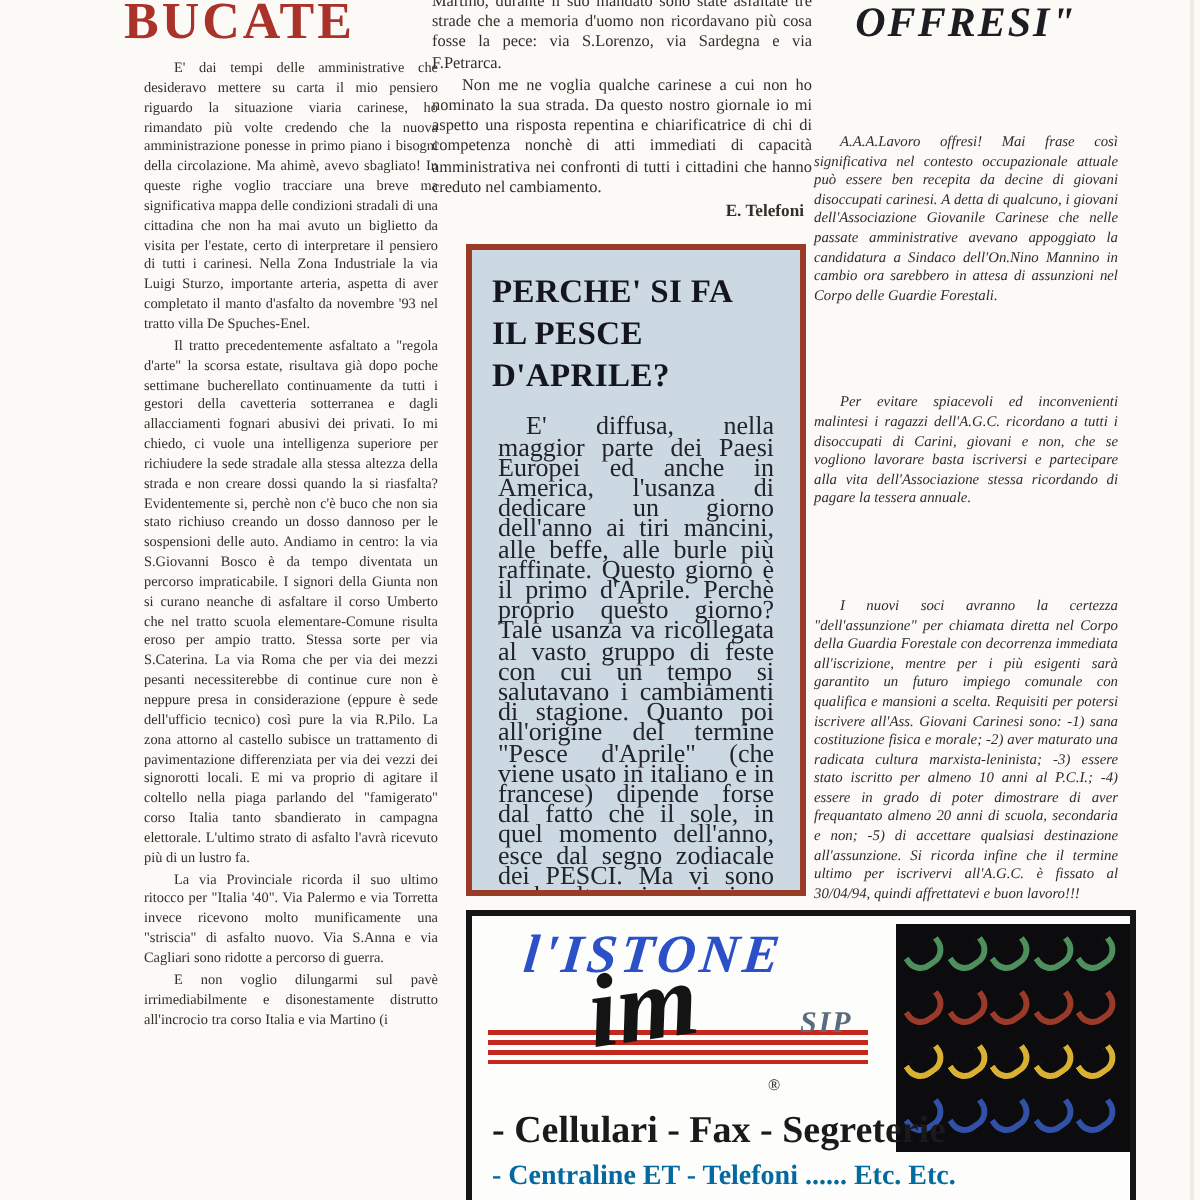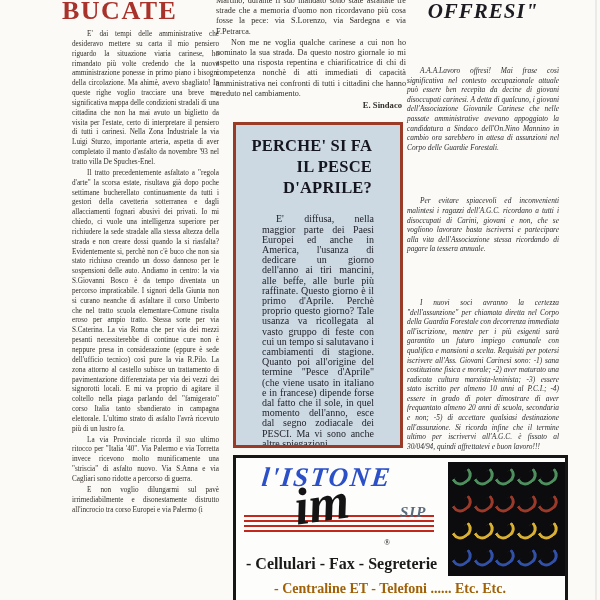--- a/index.html
+++ b/index.html
@@ -27,25 +27,25 @@
 
   
   #pesce-box {
     position:absolute; left:233px; top:122px; width:170px; height:326px;
     box-sizing:border-box; overflow:hidden;
     background:var(--box-bg,#ccd9e2);
     border:3px solid var(--box-border,#993b27);
     padding:8px 10px;
   }
   #pesce-title {
-    margin:2px 0 10px; width:126px; text-align:right;
+    margin:2px 0 10px; width:126px; text-align:left;
     font-size:16.5px; font-weight:bold; line-height:1.28;
     letter-spacing:0.2px; color:#15151f;
   }
-  #pesce-box p { margin:16px; text-indent:14px; font-size:10px; line-height:10.2px; text-align:justify; color:#23232b; }
+  #pesce-box p { margin:3px; text-indent:14px; font-size:13px; line-height:10.2px; text-align:justify; color:#23232b; }
 
   
   #right-col { left:407px; top:0; width:152px; font-style:italic;
     font-size:7.4px; line-height:9.6px; color:#2c2c30; }
   #offresi-title {
     margin:0 0 8px; text-align:center; line-height:1.05;
     font-size:21px; font-weight:bold; font-style:italic;
     letter-spacing:1px; color:#1c1c22;
   }
   #right-col p { text-indent:13px;margin-top:44px; }
@@ -83,42 +83,42 @@
     position:absolute; left:212px; top:4px; width:117px; height:114px;
     box-sizing:border-box; background:#0c0c0e; padding:3px 5px;
     display:flex; flex-direction:column; justify-content:space-around;
   }
   .phone-row { display:flex; justify-content:space-between; align-items:center; height:24px; }
   .handset {
     display:inline-block; width:15px; height:8px;
     border:3px solid currentColor; border-top:none;
     border-radius:0 0 9px 9px; transform:rotate(-35deg);
   }
-  #ad-line1 { position:absolute; left:10px; top:97px; font-size:16px; font-weight:bold; color:#1a1a1a; white-space:nowrap; }
-  #ad-line2 { position:absolute; left:10px; top:123px; font-size:14px; font-weight:bold; color:#a16207; white-space:nowrap;margin-left:28px; }
+  #ad-line1 { position:absolute; left:10px; top:97px; font-size:19px; font-weight:bold; color:#1a1a1a; white-space:nowrap; }
+  #ad-line2 { position:absolute; left:10px; top:123px; font-size:14px; font-weight:bold; color:#0369a1; white-space:nowrap; }
 
   
   #page-edge-right { position:absolute; right:3px; top:0; width:2px; height:600px; background:#eceae4; }
 </style>
 </head>
 <body>
 
 <h1 id="bucate-title">BUCATE</h1>
 
 <div class="col" id="left-col">
   <p>E' dai tempi delle amministrative che desideravo mettere su carta il mio pensiero riguardo la situazione viaria carinese, ho rimandato più volte credendo che la nuova amministrazione ponesse in primo piano i bisogni della circolazione. Ma ahimè, avevo sbagliato! In queste righe voglio tracciare una breve ma significativa mappa delle condizioni stradali di una cittadina che non ha mai avuto un biglietto da visita per l'estate, certo di interpretare il pensiero di tutti i carinesi. Nella Zona Industriale la via Luigi Sturzo, importante arteria, aspetta di aver completato il manto d'asfalto da novembre '93 nel tratto villa De Spuches-Enel.</p>
   <p>Il tratto precedentemente asfaltato a "regola d'arte" la scorsa estate, risultava già dopo poche settimane bucherellato continuamente da tutti i gestori della cavetteria sotterranea e dagli allacciamenti fognari abusivi dei privati. Io mi chiedo, ci vuole una intelligenza superiore per richiudere la sede stradale alla stessa altezza della strada e non creare dossi quando la si riasfalta? Evidentemente si, perchè non c'è buco che non sia stato richiuso creando un dosso dannoso per le sospensioni delle auto. Andiamo in centro: la via S.Giovanni Bosco è da tempo diventata un percorso impraticabile. I signori della Giunta non si curano neanche di asfaltare il corso Umberto che nel tratto scuola elementare-Comune risulta eroso per ampio tratto. Stessa sorte per via S.Caterina. La via Roma che per via dei mezzi pesanti necessiterebbe di continue cure non è neppure presa in considerazione (eppure è sede dell'ufficio tecnico) così pure la via R.Pilo. La zona attorno al castello subisce un trattamento di pavimentazione differenziata per via dei vezzi dei signorotti locali. E mi va proprio di agitare il coltello nella piaga parlando del "famigerato" corso Italia tanto sbandierato in campagna elettorale. L'ultimo strato di asfalto l'avrà ricevuto più di un lustro fa.</p>
   <p>La via Provinciale ricorda il suo ultimo ritocco per "Italia '40". Via Palermo e via Torretta invece ricevono molto munificamente una "striscia" di asfalto nuovo. Via S.Anna e via Cagliari sono ridotte a percorso di guerra.</p>
-  <p>E non voglio dilungarmi sul pavè irrimediabilmente e disonestamente distrutto all'incrocio tra corso Europei e via Palermo (i</p>
+  <p>E non voglio dilungarmi sul pavè irrimediabilmente e disonestamente distrutto all'incrocio tra corso Italia e via Martino (i</p>
 </div>
 
 <div class="col" id="mid-top">
   <p class="cont">Martino, durante il suo mandato sono state asfaltate tre strade che a memoria d'uomo non ricordavano più cosa fosse la pece: via S.Lorenzo, via Sardegna e via F.Petrarca.</p>
   <p>Non me ne voglia qualche carinese a cui non ho nominato la sua strada. Da questo nostro giornale io mi aspetto una risposta repentina e chiarificatrice di chi di competenza nonchè di atti immediati di capacità amministrativa nei confronti di tutti i cittadini che hanno creduto nel cambiamento.</p>
-  <div id="mid-sig">E. Sindaco</div>
+  <div id="mid-sig">E. Telefoni</div>
 </div>
 
 <div id="pesce-box">
   <div id="pesce-title">PERCHE' SI FA IL PESCE D'APRILE?</div>
   <p>E' diffusa, nella maggior parte dei Paesi Europei ed anche in America, l'usanza di dedicare un giorno dell'anno ai tiri mancini, alle beffe, alle burle più raffinate. Questo giorno è il primo d'Aprile. Perchè proprio questo giorno? Tale usanza va ricollegata al vasto gruppo di feste con cui un tempo si salutavano i cambiamenti di stagione. Quanto poi all'origine del termine "Pesce d'Aprile" (che viene usato in italiano e in francese) dipende forse dal fatto che il sole, in quel momento dell'anno, esce dal segno zodiacale dei PESCI. Ma vi sono anche altre spiegazioni.</p>
 </div>
 
 <div class="col" id="right-col">
   <h1 id="offresi-title">OFFRESI"</h1>
   <p>A.A.A.Lavoro offresi! Mai frase così significativa nel contesto occupazionale attuale può essere ben recepita da decine di giovani disoccupati carinesi. A detta di qualcuno, i giovani dell'Associazione Giovanile Carinese che nelle passate amministrative avevano appoggiato la candidatura a Sindaco dell'On.Nino Mannino in cambio ora sarebbero in attesa di assunzioni nel Corpo delle Guardie Forestali.</p>

